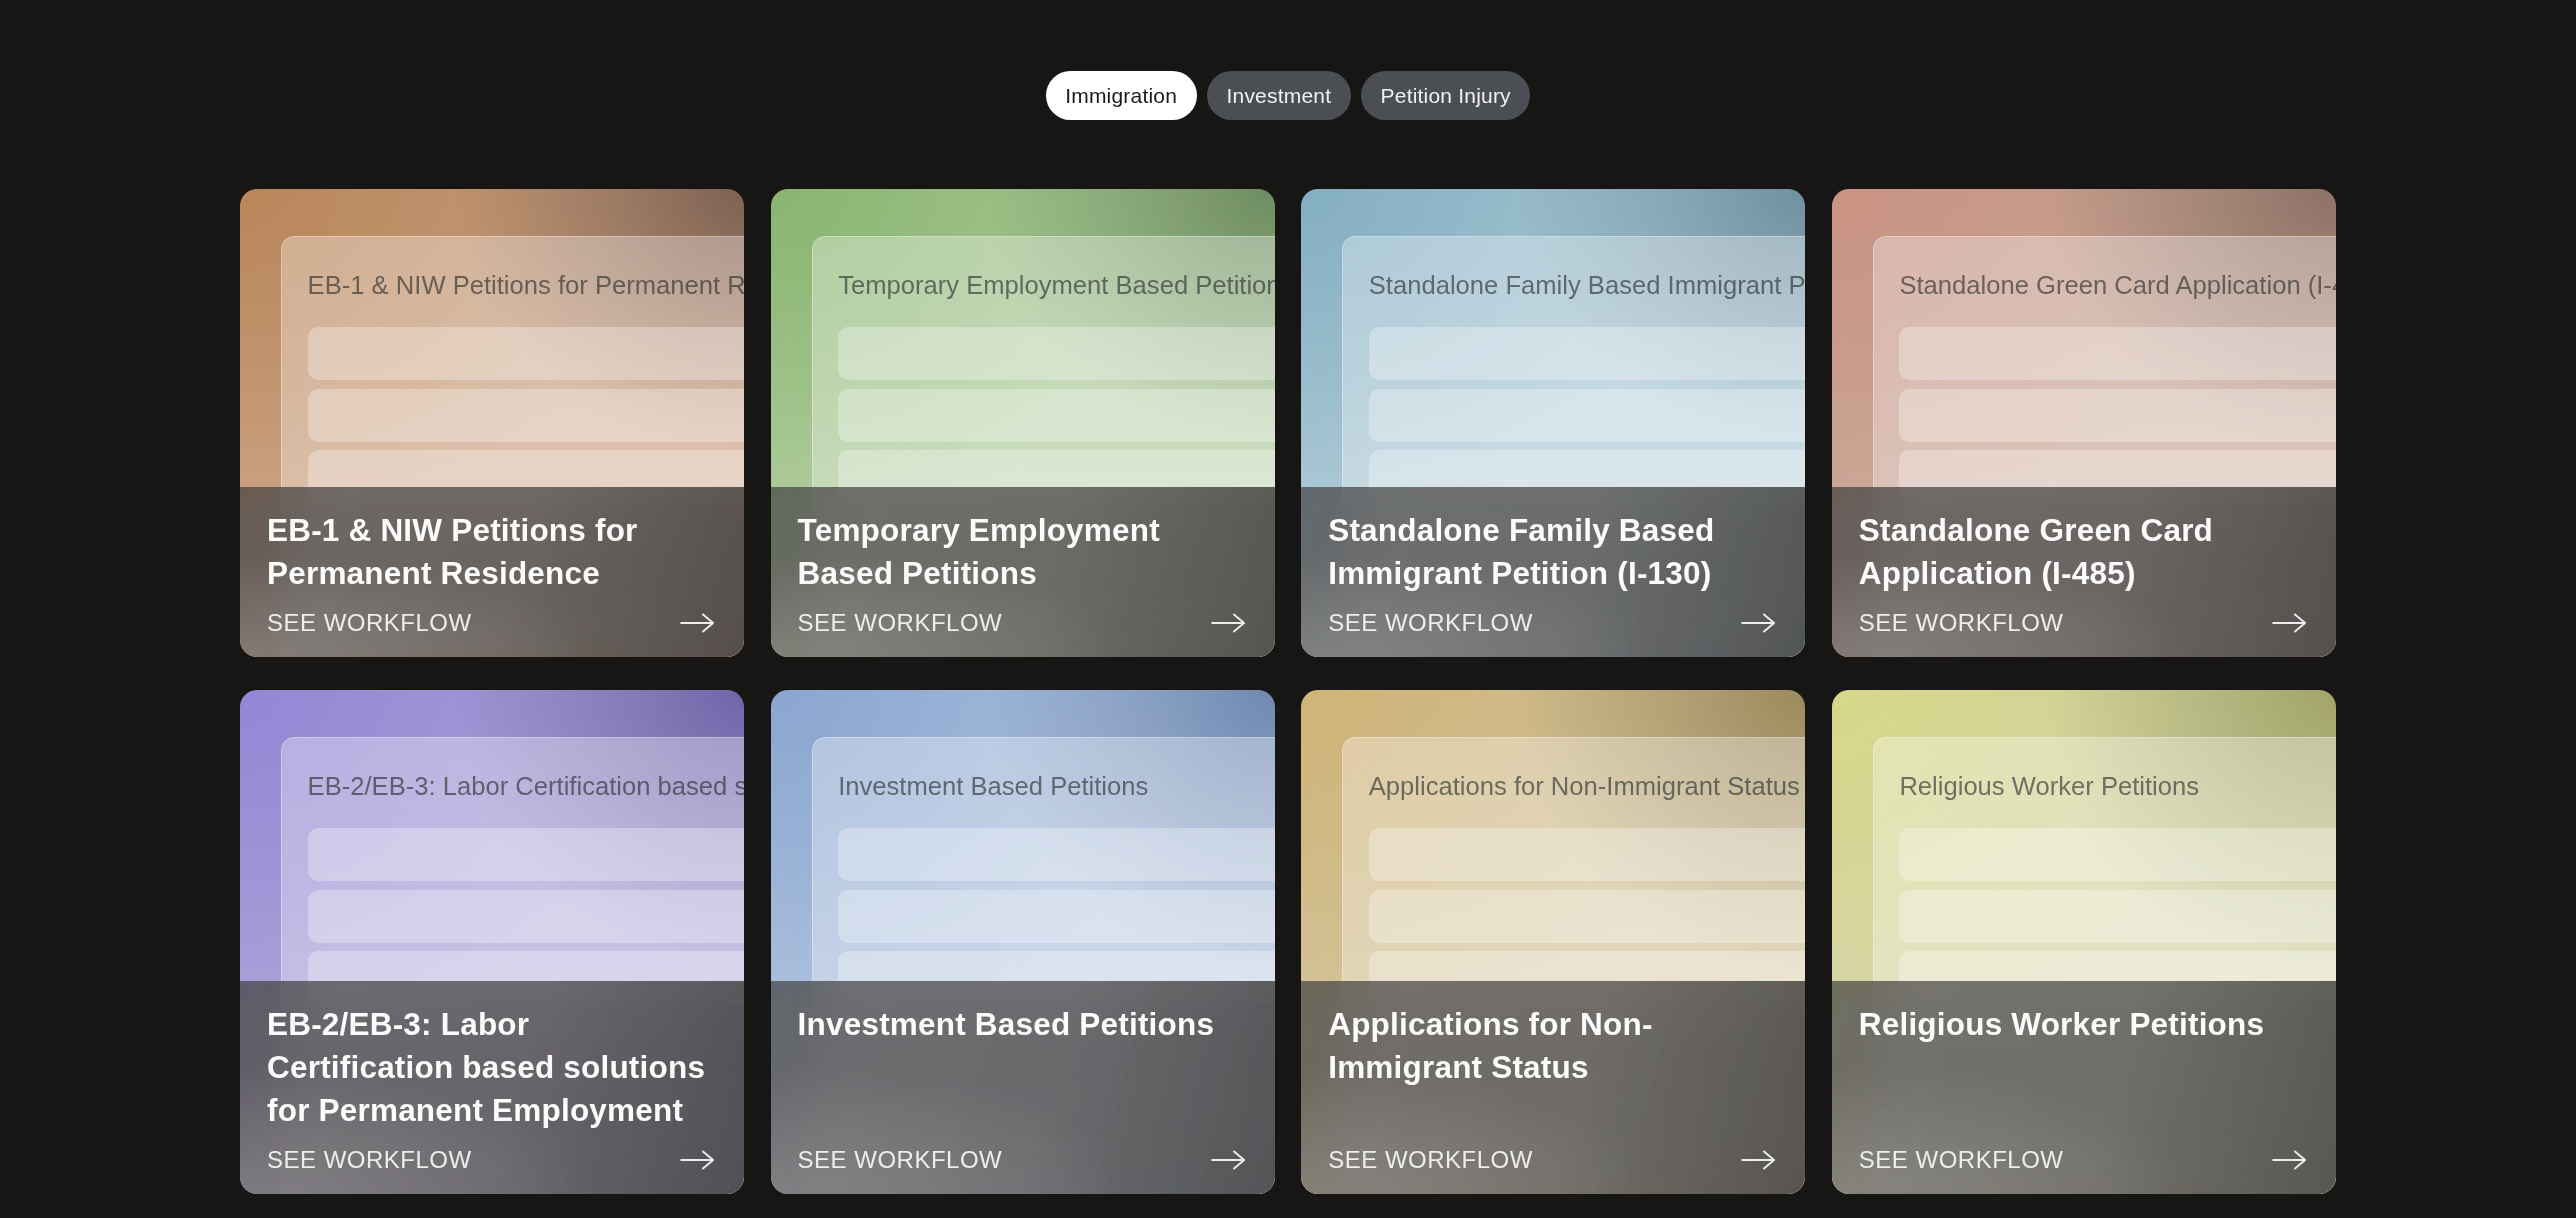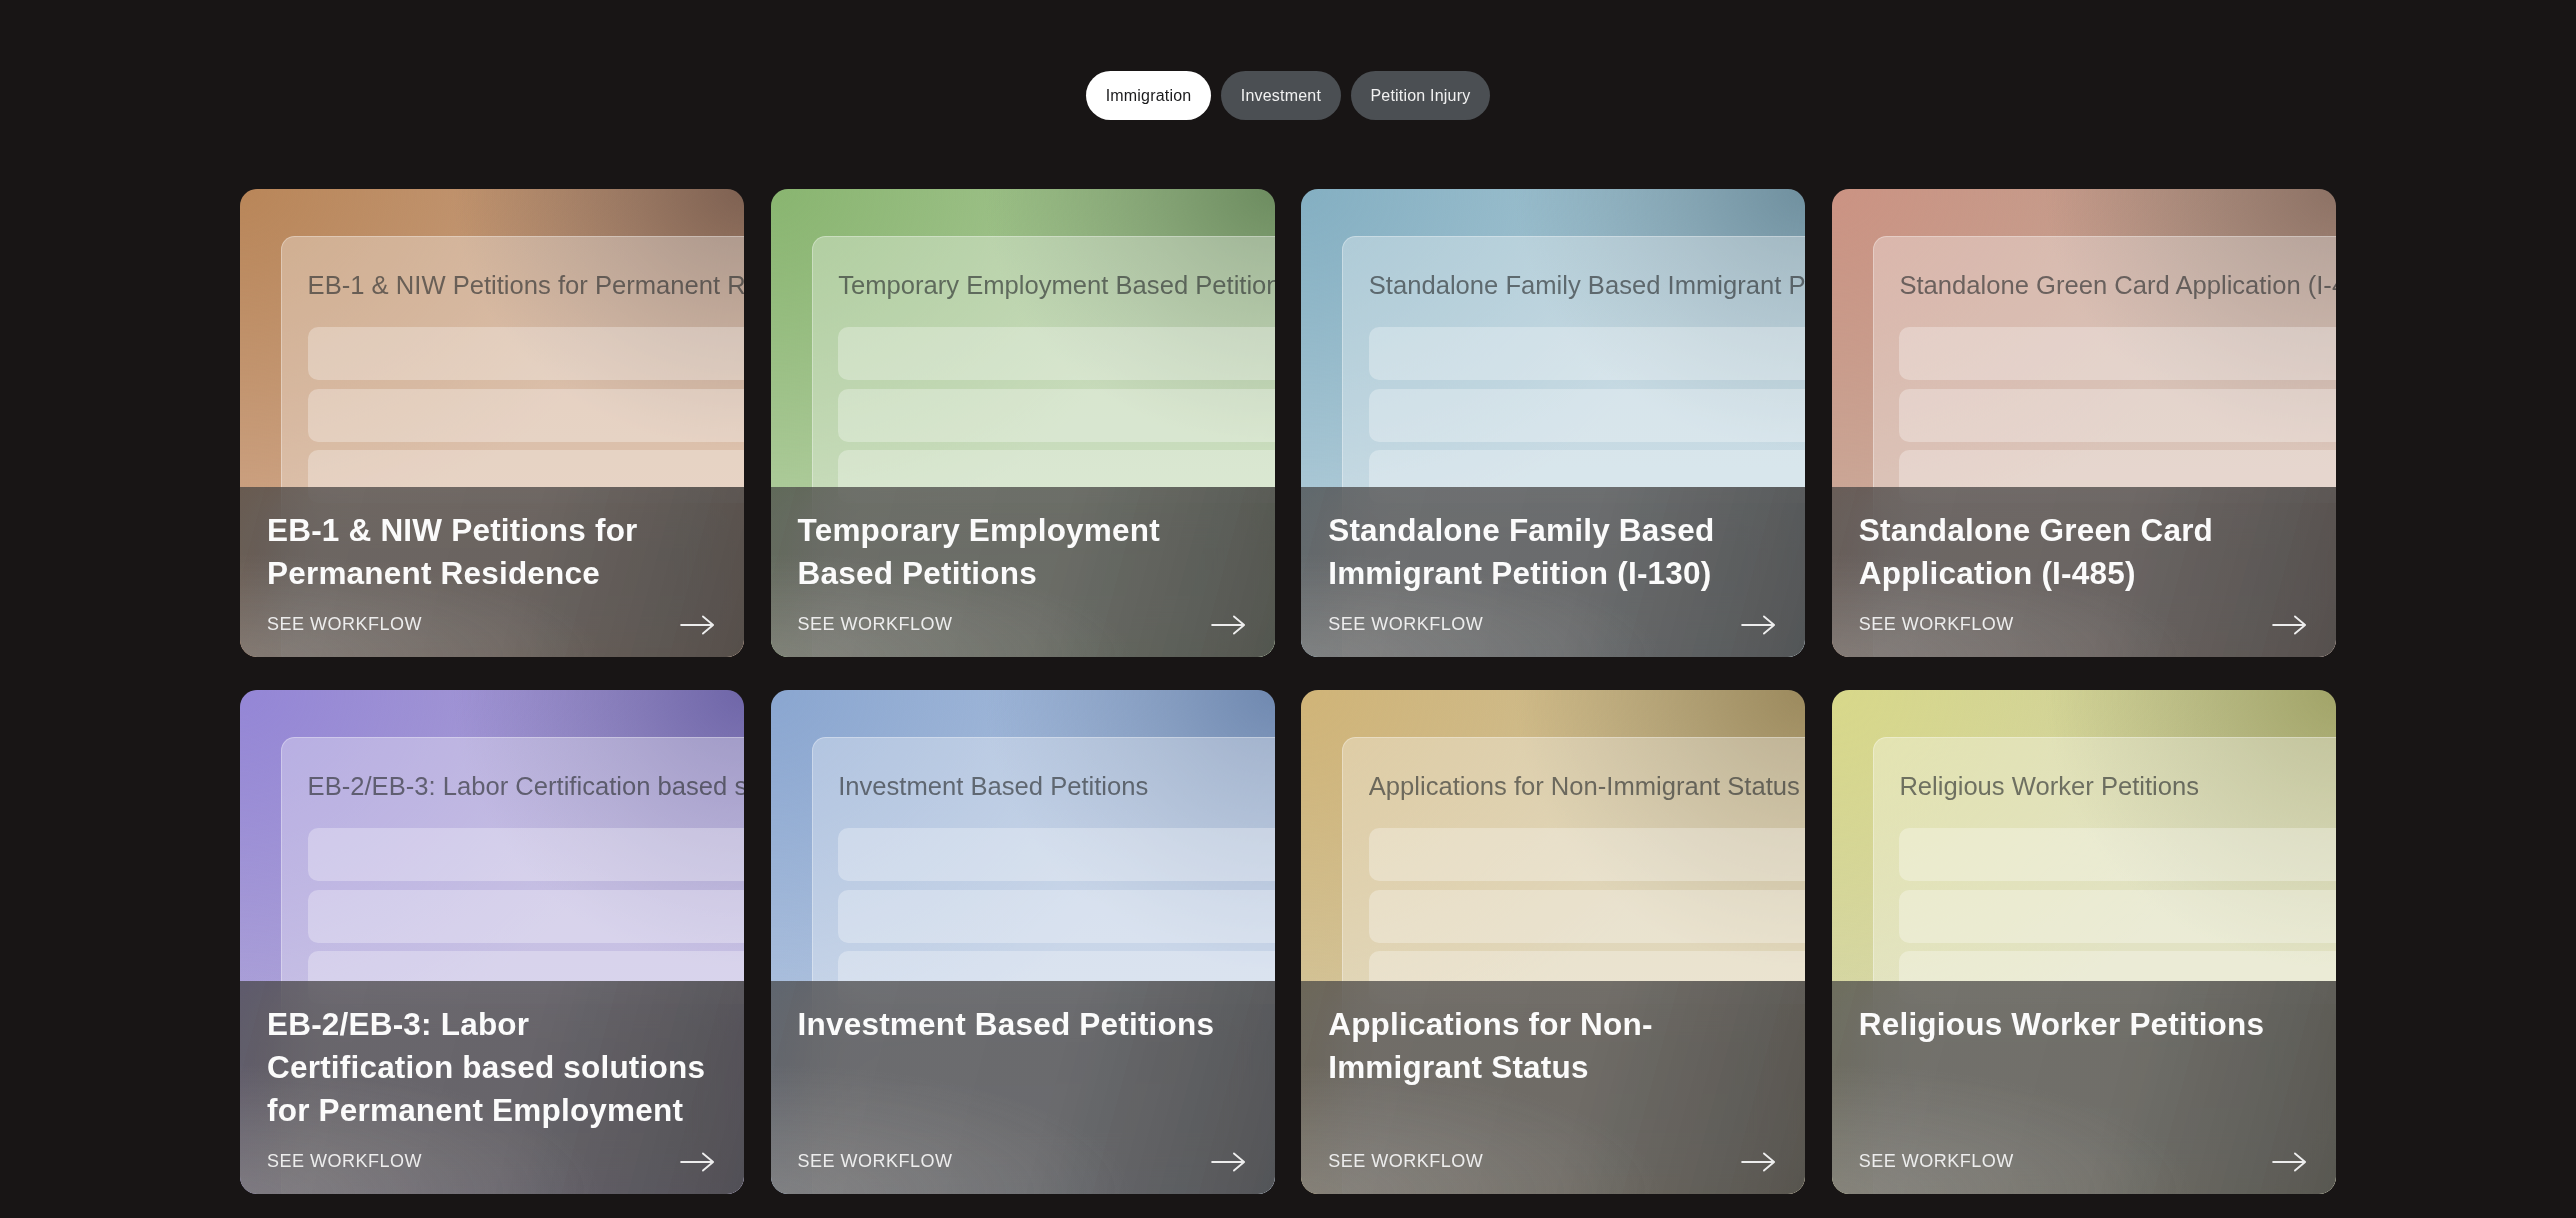--- a/index.html
+++ b/index.html
@@ -10,21 +10,21 @@
   }
 
   
   .filters{
     position:absolute;top:71px;left:0;right:0;
     display:flex;justify-content:center;align-items:center;gap:10.2px;
   }
   .pill{
     height:49px;border-radius:851px;padding:0 19.6px;
     display:flex;align-items:center;justify-content:center;
-    font-size:16px;font-weight:500;letter-spacing:0.2px;
+    font-size:21px;font-weight:500;letter-spacing:0.2px;
     background:var(--pill-bg,#4b4f53);color:var(--pill-fg,#f1f1f1);
     cursor:pointer;border:none;white-space:nowrap;
   }
   .pill.active{background:var(--pill-active-bg,#fff);color:var(--pill-active-fg,#1a1a1c);}
 
   
   .grid{
     position:absolute;left:240px;top:189px;width:2096px;
     display:grid;grid-template-columns:repeat(4,1fr);
     grid-template-rows:468px 504px;column-gap:26.4px;row-gap:33px;
@@ -66,21 +66,21 @@
     backdrop-filter:blur(25.6px) saturate(0.5);
     -webkit-backdrop-filter:blur(25.6px) saturate(0.5);
   }
   .row1 .overlay{height:170px;}
   .row2 .overlay{height:213px;}
   .card-title{
     margin:0;font-size:31.5px;font-weight:600;line-height:43px;
     color:var(--title-fg,#fbfbfb);letter-spacing:0.2px;
   }
   .cta-row{margin-top:auto;display:flex;align-items:center;justify-content:space-between;}
-  .cta{font-size:18px;font-weight:400;letter-spacing:0.5px;color:var(--cta-fg,#ededed);}
+  .cta{font-size:24px;font-weight:400;letter-spacing:0.5px;color:var(--cta-fg,#ededed);}
   .arrow{width:39px;height:24px;flex:0 0 auto;}
   .arrow path{fill:none;stroke:var(--cta-fg,#e9e9e9);stroke-width:2.4;stroke-linecap:round;stroke-linejoin:round;}
 </style>
 </head>
 <body style="--page-bg: #181515; --pill-bg: #4b4f53; --pill-fg: #f1f1f1; --pill-active-bg: #ffffff; --pill-active-fg: #1a1a1c; --preview-fg: rgba(38,42,43,0.62); --overlay-tint: rgba(33,32,31,0.50); --title-fg: #fbfbfb; --cta-fg: #ededed;">
 
 <nav class="filters">
   <button class="pill active">Immigration</button>
   <button class="pill">Investment</button>
   <button class="pill">Petition Injury</button>

